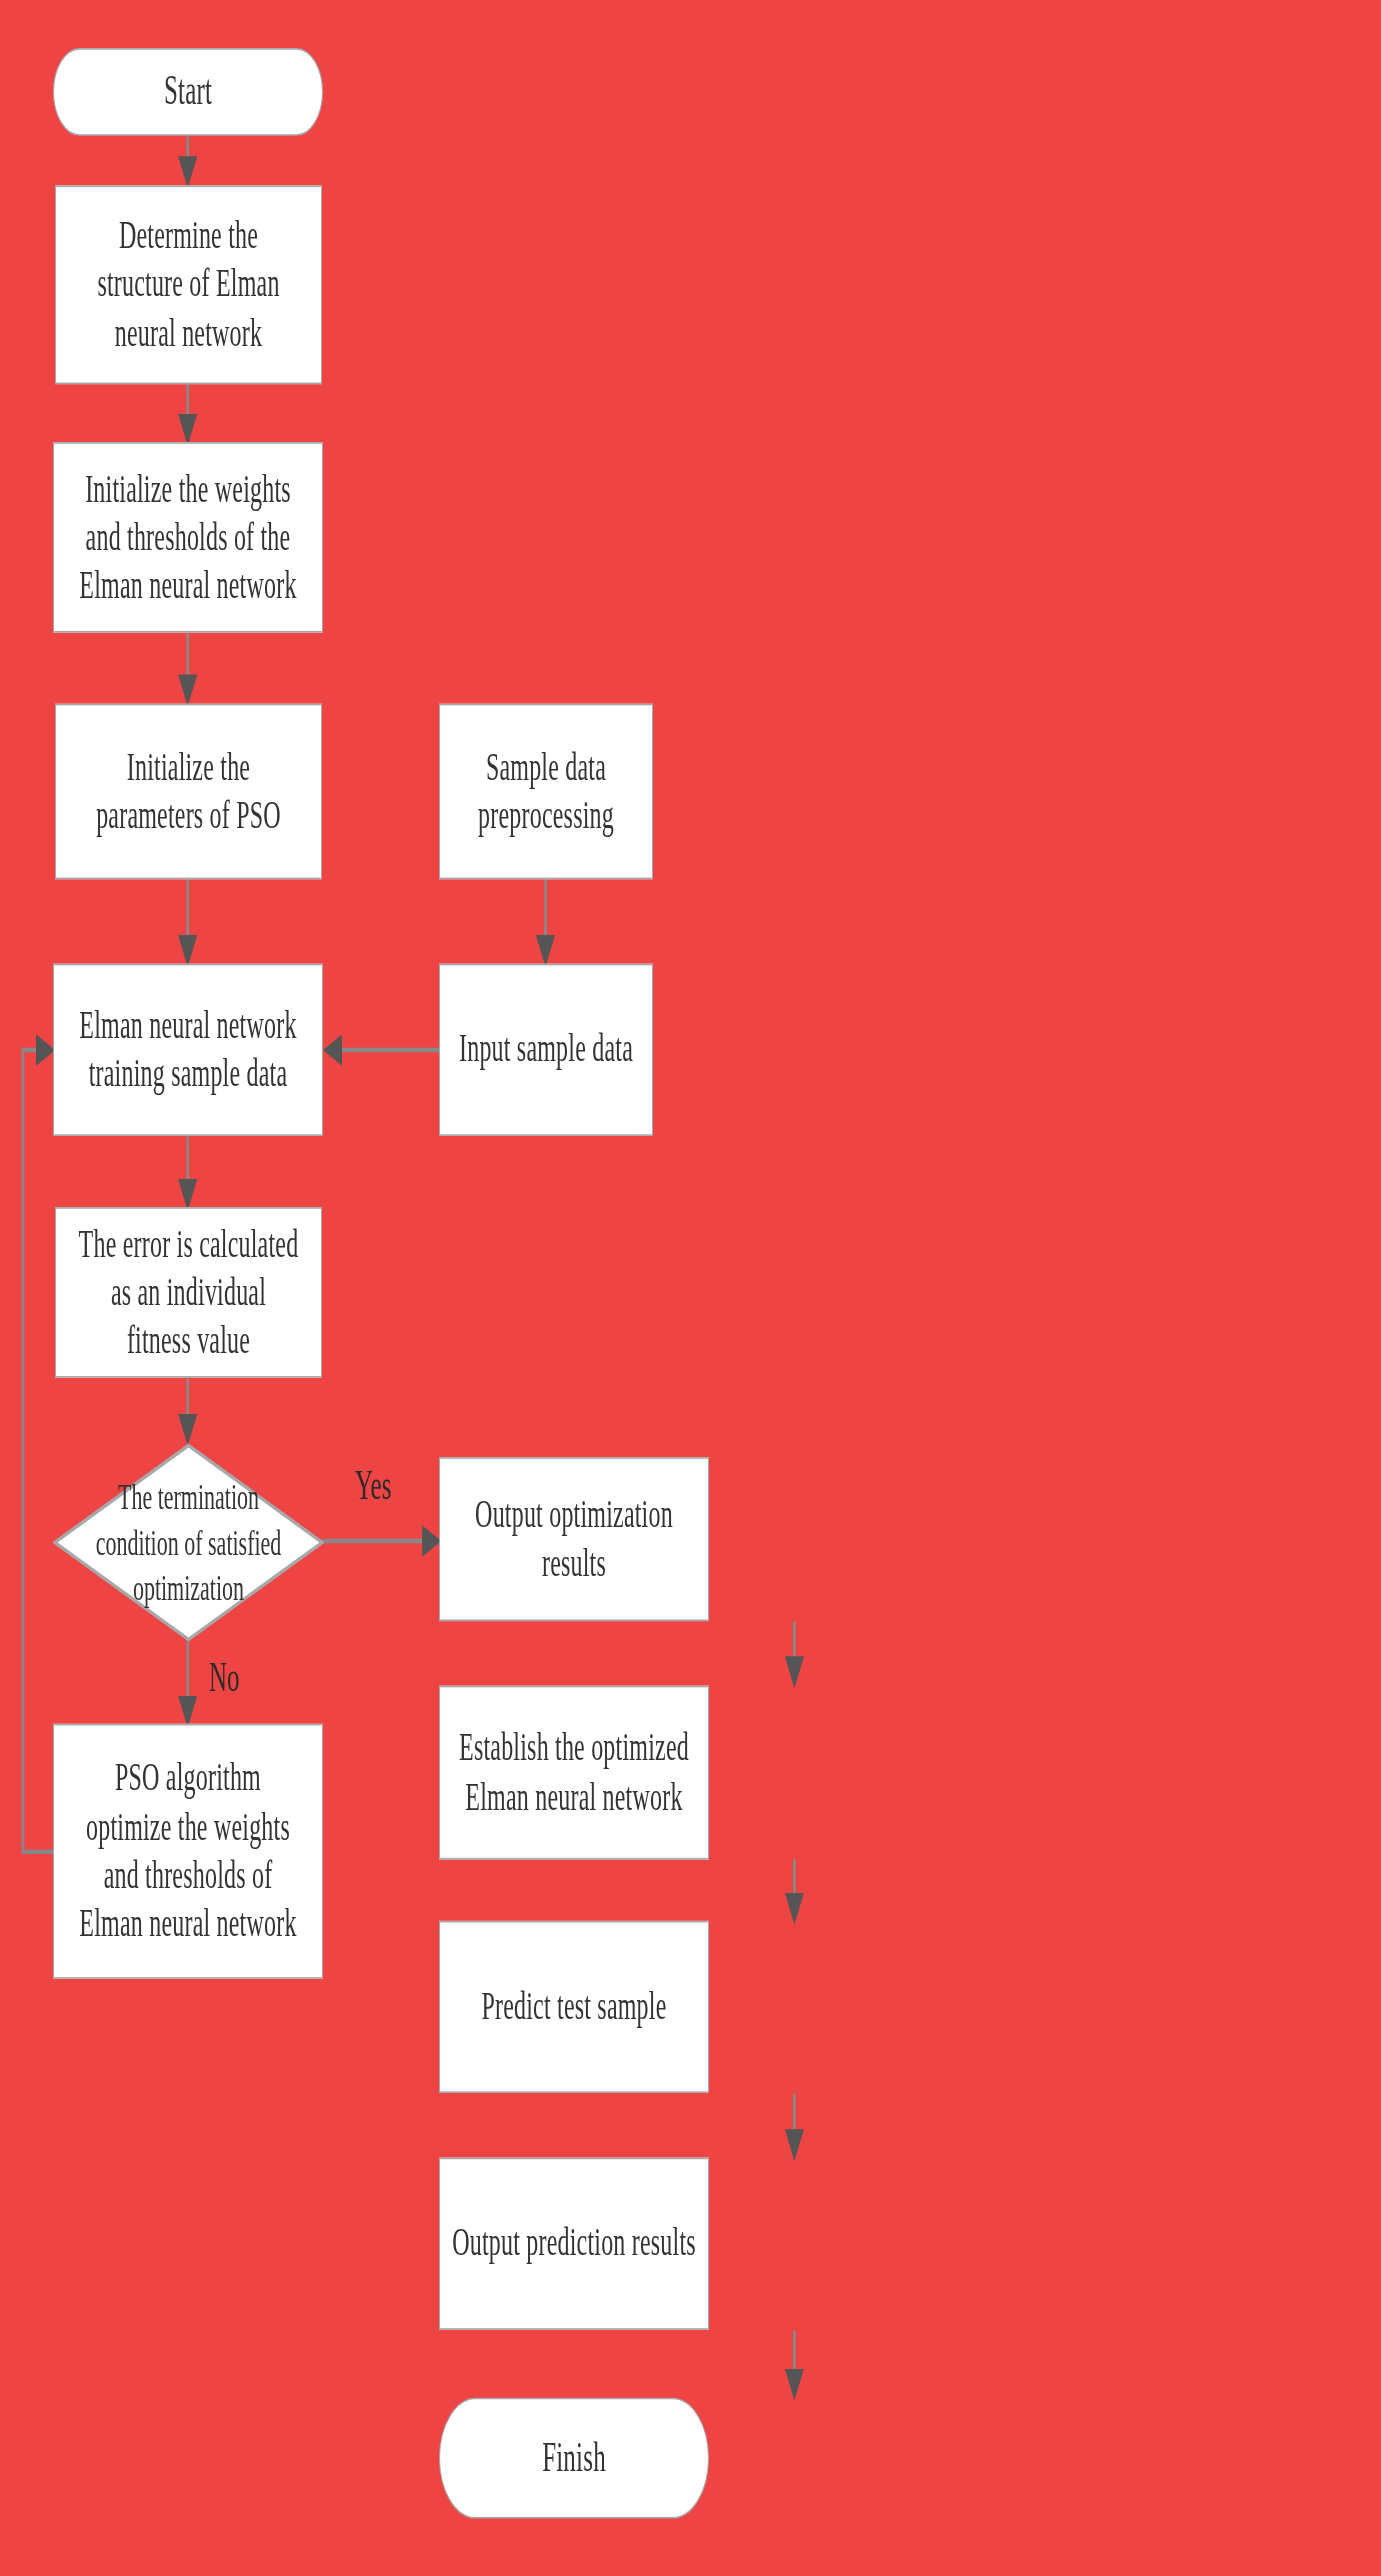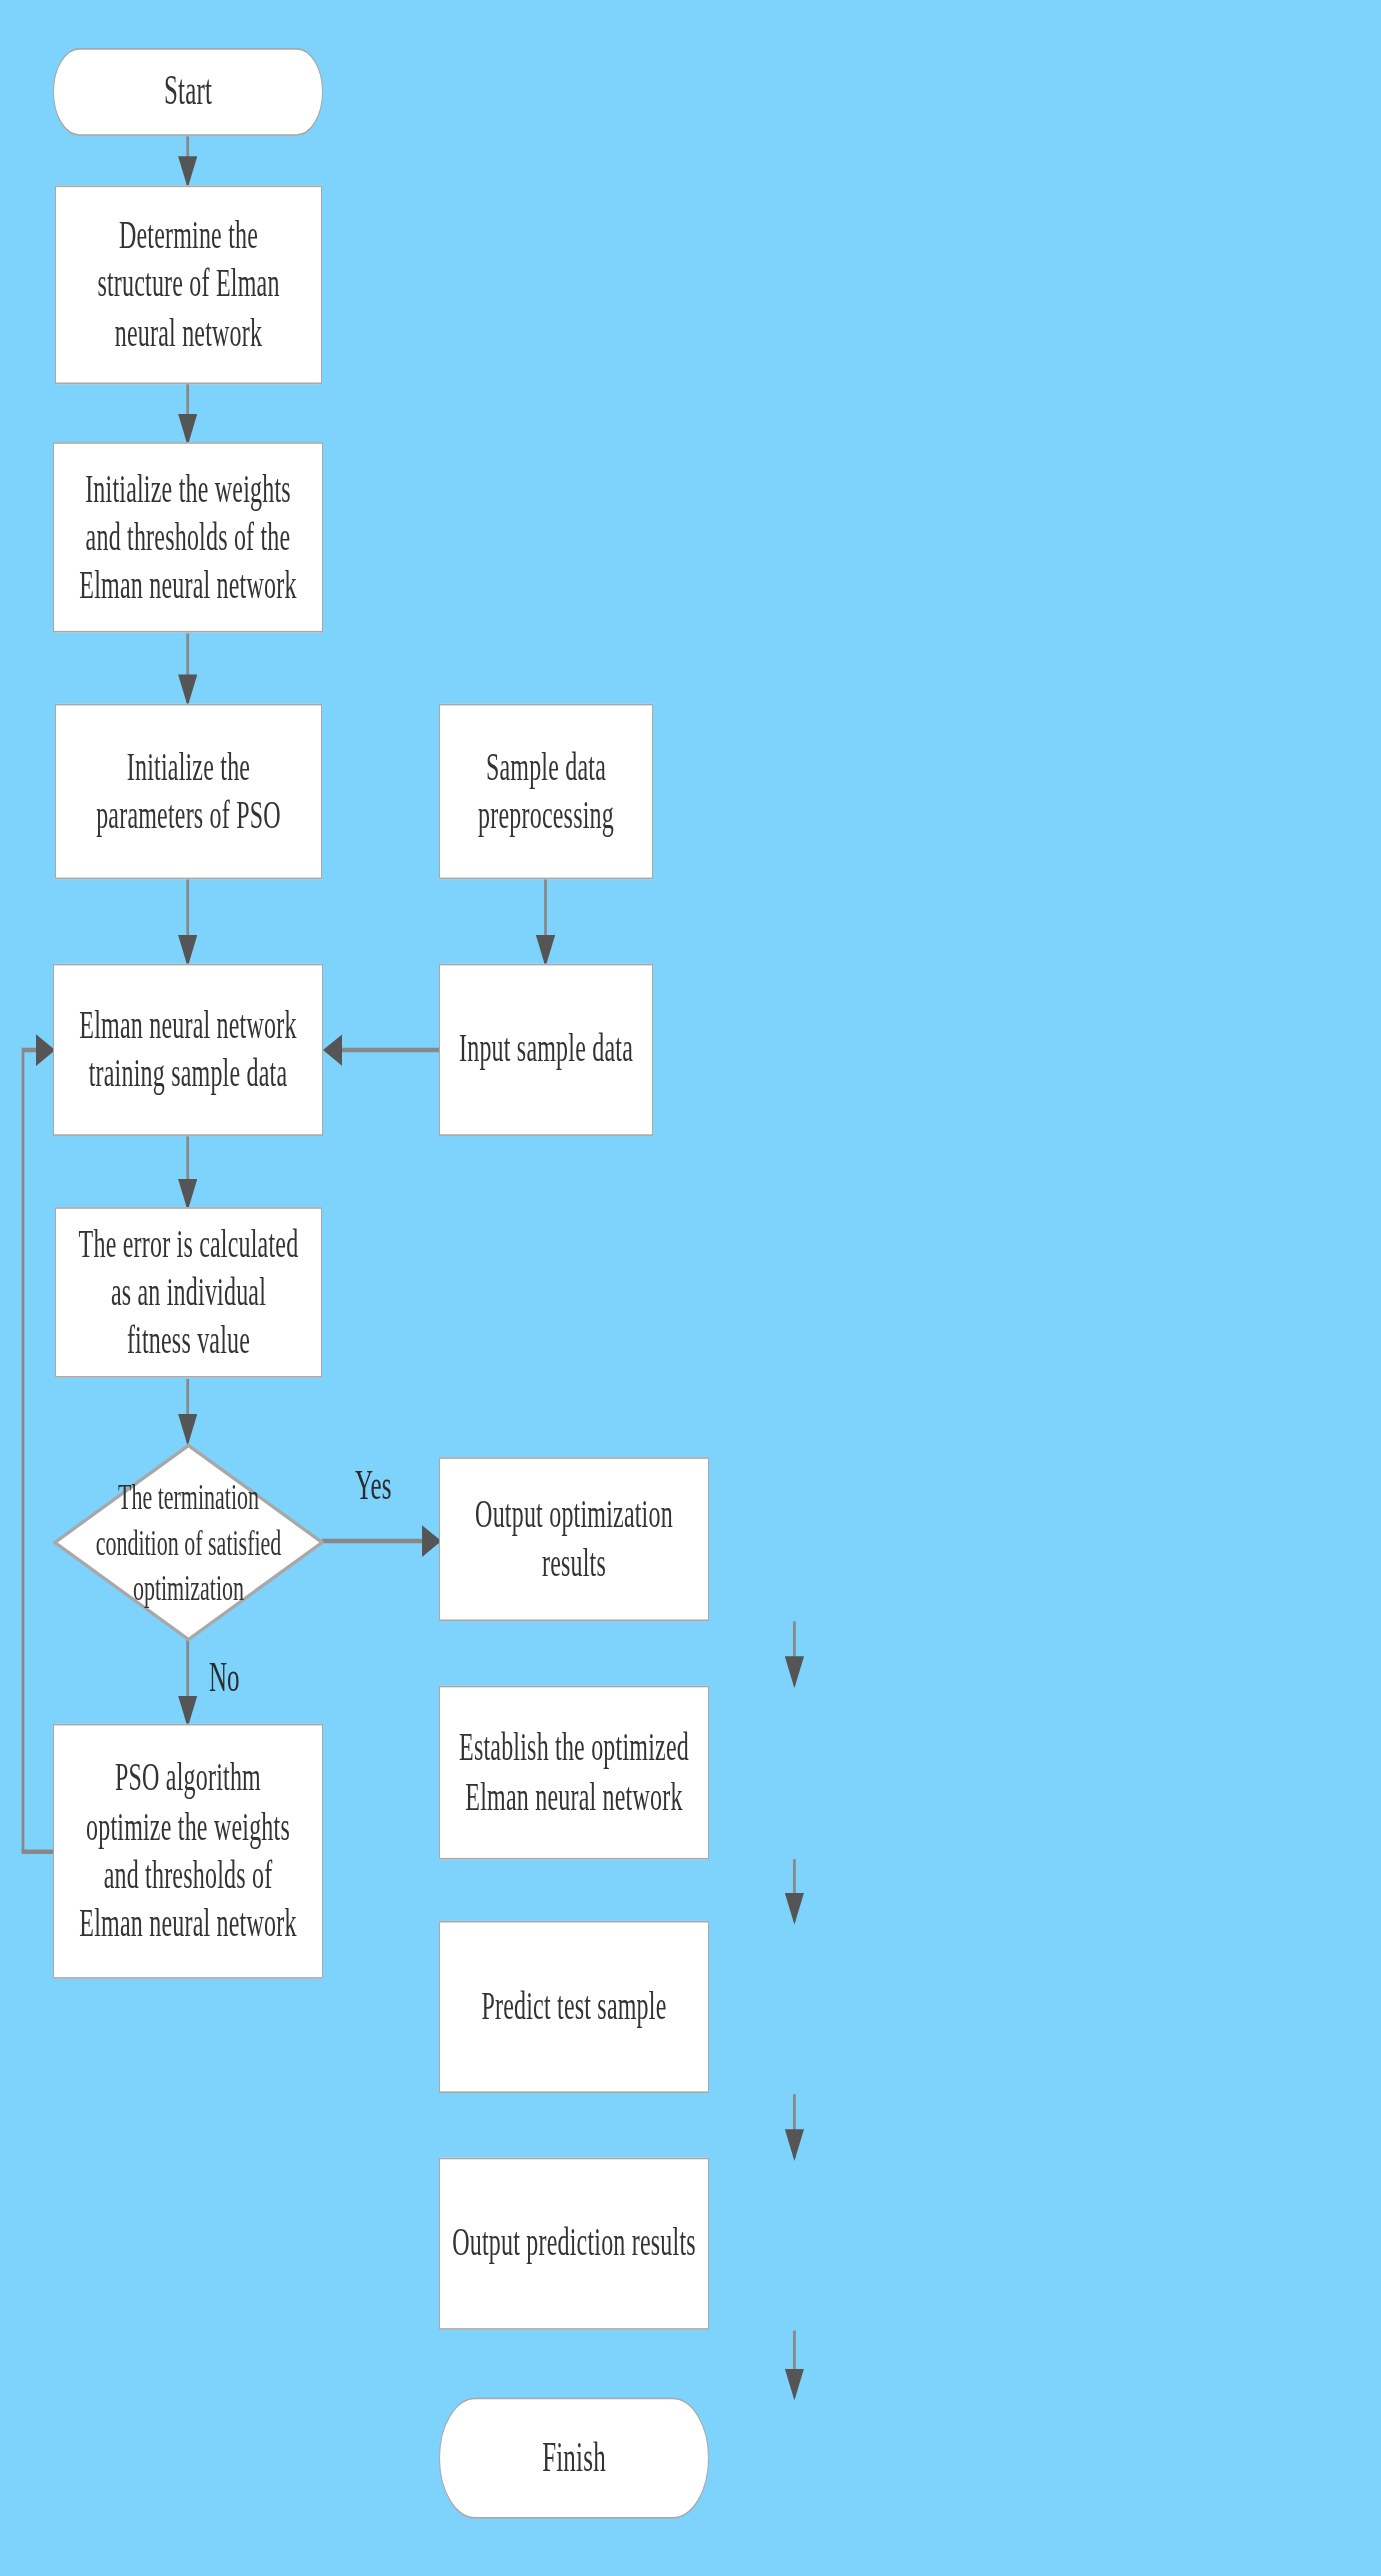--- a/index.html
+++ b/index.html
@@ -8,21 +8,21 @@
     background: #ffffff;
   }
   body {
     font-family: "Liberation Serif", "DejaVu Serif", serif;
     color: #2b2b2b;
   }
   #canvas {
     position: relative;
     width: 1382px;
     height: 2576px;
-    background: #7dd3fc;
+    background: #ef4444;
     overflow: hidden;
   }
   svg#wires {
     position: absolute;
     left: 0; top: 0;
     width: 1382px;
     height: 2576px;
     pointer-events: none;
   }
   .node {

